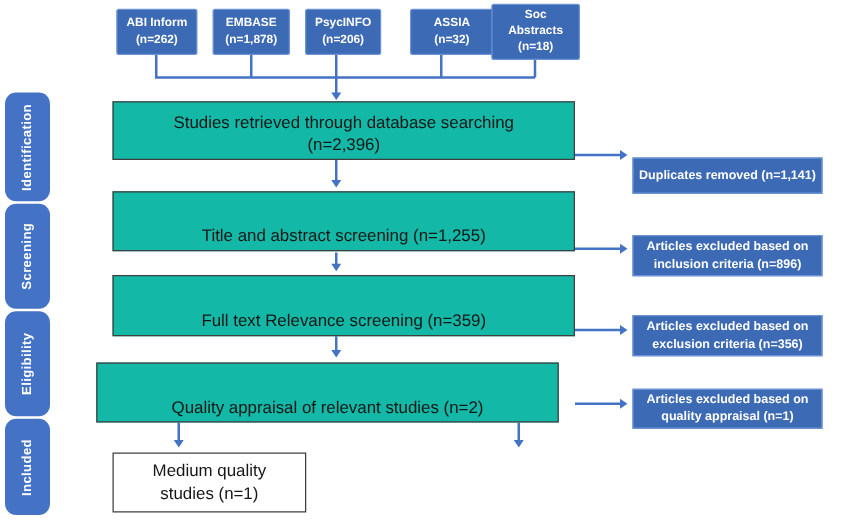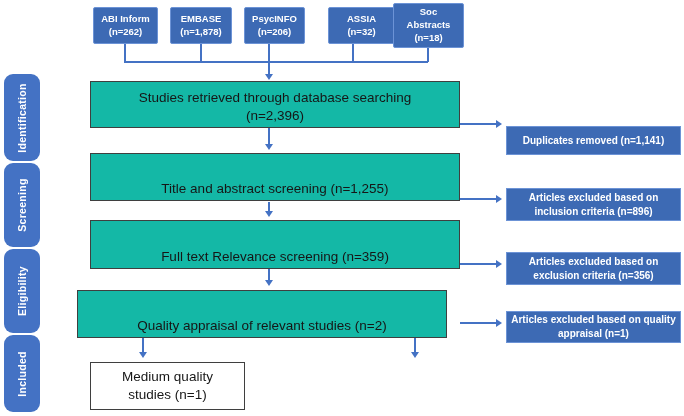--- a/index.html
+++ b/index.html
@@ -32,21 +32,21 @@
     padding:2px 24px;line-height:1.35;
   }
   .outbox{
     position:absolute;background:#fff;border:1.6px solid var(--box-border);
     display:flex;align-items:center;justify-content:center;text-align:center;
     font-size:13.5px;font-weight:500;color:#161616;box-sizing:border-box;
     padding:2px 12px;line-height:1.35;
   }
   
   .exbox{
-    position:absolute;left:506px;width:175px;background:var(--flow-blue);
+    position:absolute;left:506px;width:152px;background:var(--flow-blue);
     border:1px solid var(--flow-blue-border);color:#fff;display:flex;align-items:center;
     justify-content:center;text-align:center;font-size:10px;font-weight:600;
     line-height:1.4;box-sizing:border-box;padding:1px 0;
   }
   
   .vline{position:absolute;width:1.5px;background:var(--arrow-blue);}
   .hline{position:absolute;height:1.5px;background:var(--arrow-blue);}
   .head-down{
     position:absolute;width:0;height:0;
     border-left:4.5px solid transparent;border-right:4.5px solid transparent;

